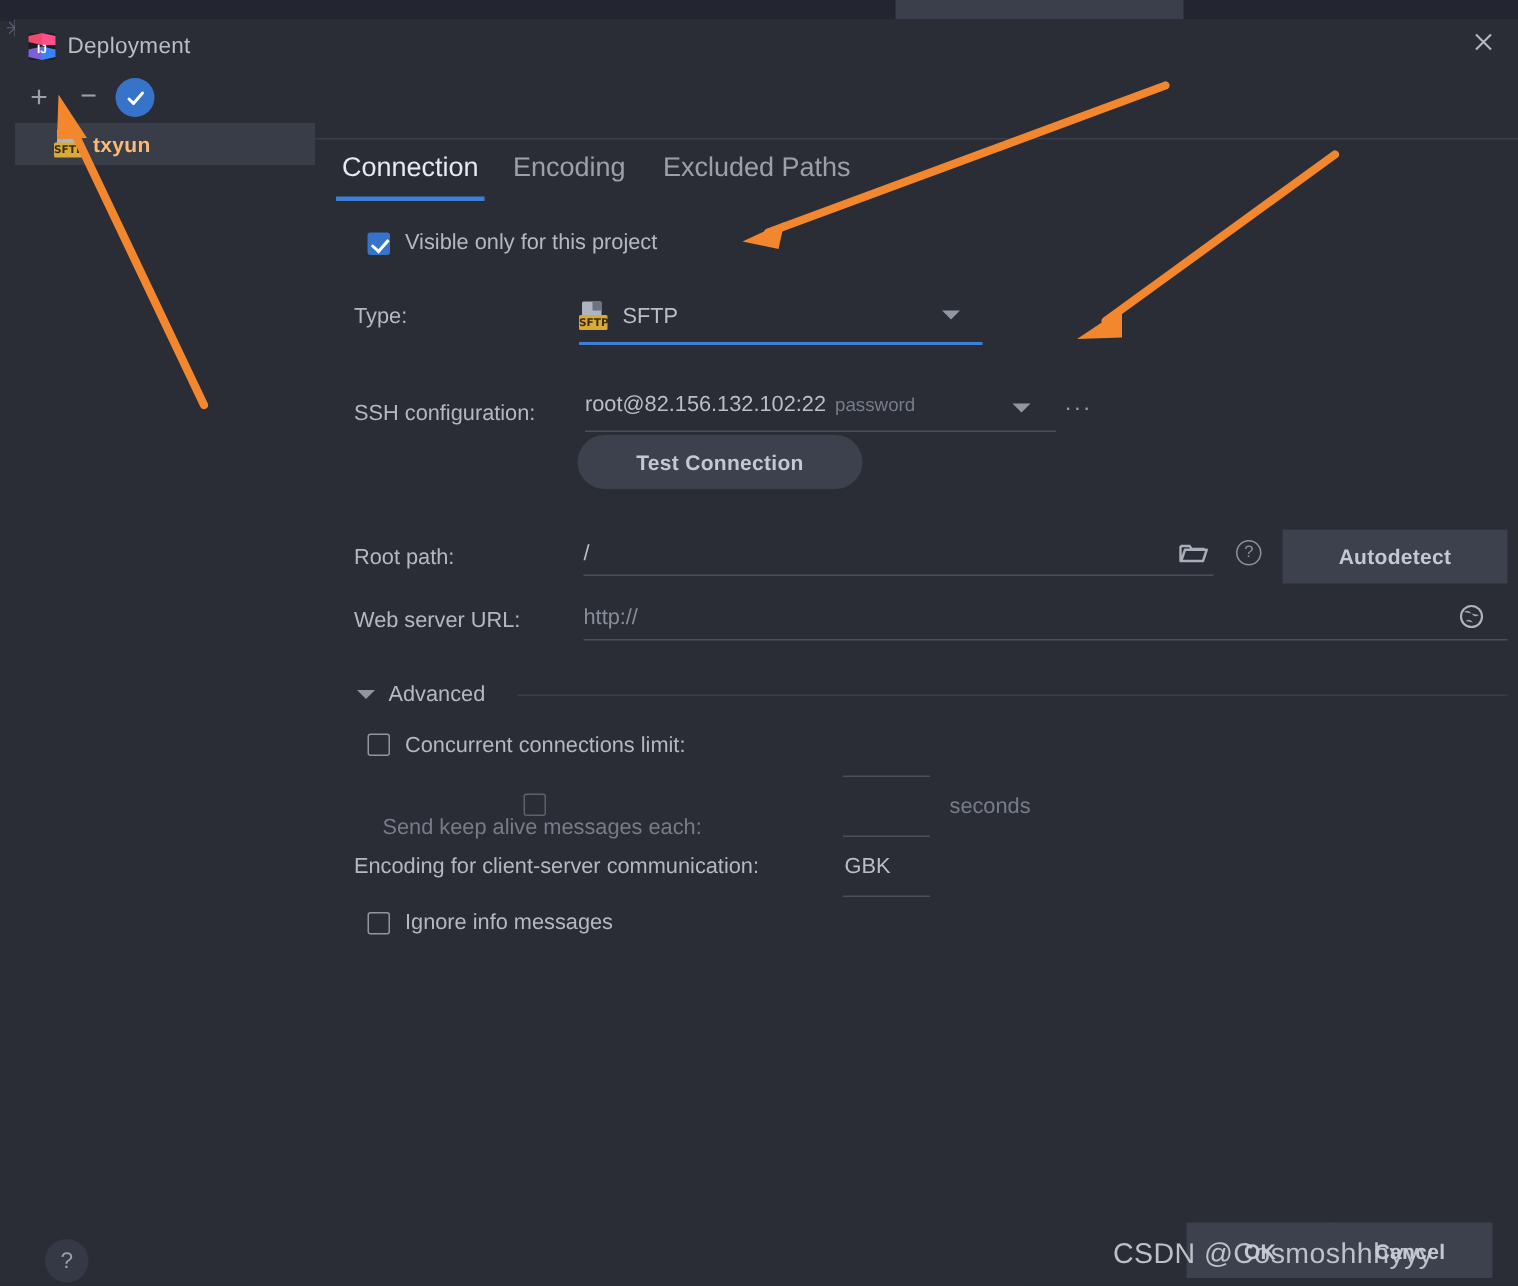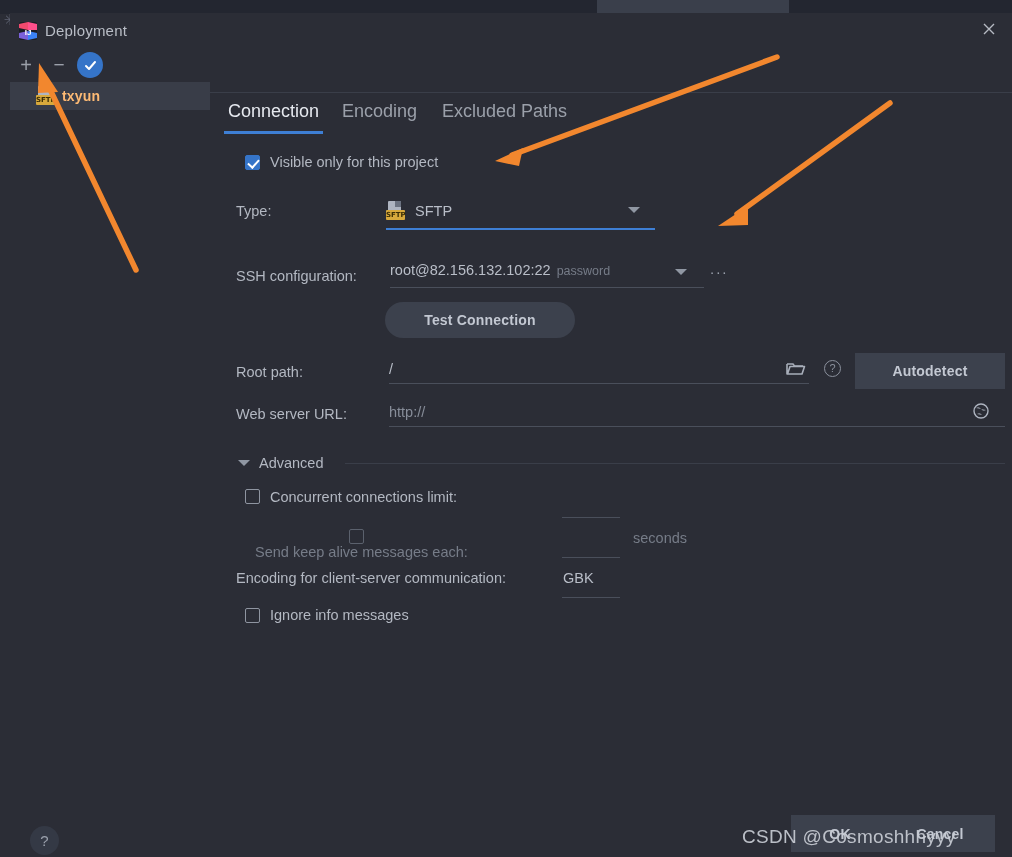--- a/index.html
+++ b/index.html
@@ -255,21 +255,21 @@
           <span class="label-txt">SSH configuration:</span>
         </div>
         <div class="row" style="top:170px; left:180px; display:flex; align-items:baseline;">
           <span class="field-val">root@82.156.132.102:22</span>
           <span class="label-dim" style="font-size:12.5px; margin-left:6px;">password</span>
         </div>
         <div style="position:absolute; left:465px; top:177px;" class="caret"></div>
         <div class="underline" style="left:180px; top:195px; width:314px;"></div>
         <div style="position:absolute; left:500px; top:168px; font-size:15px; color:#9aa0ac; letter-spacing:2px; cursor:pointer;">...</div>
 
-        <div class="btn" style="position:absolute; left:175px; top:210px; width:190px; height:36px;border-radius:18px;">Test Connection</div>
+        <div class="btn" style="position:absolute; left:175px; top:198px; width:190px; height:36px;border-radius:18px;">Test Connection</div>
 
         <div class="row" style="top:271px; left:26px;">
           <span class="label-txt">Root path:</span>
         </div>
         <div class="row" style="top:268px; left:179px; width:390px;">
           <span class="field-val">/</span>
         </div>
         <div class="underline" style="left:179px; top:291px; width:420px;"></div>
         <div style="position:absolute; left:576px; top:268px; cursor:pointer;">
           <svg width="20" height="18" viewBox="0 0 20 18">

